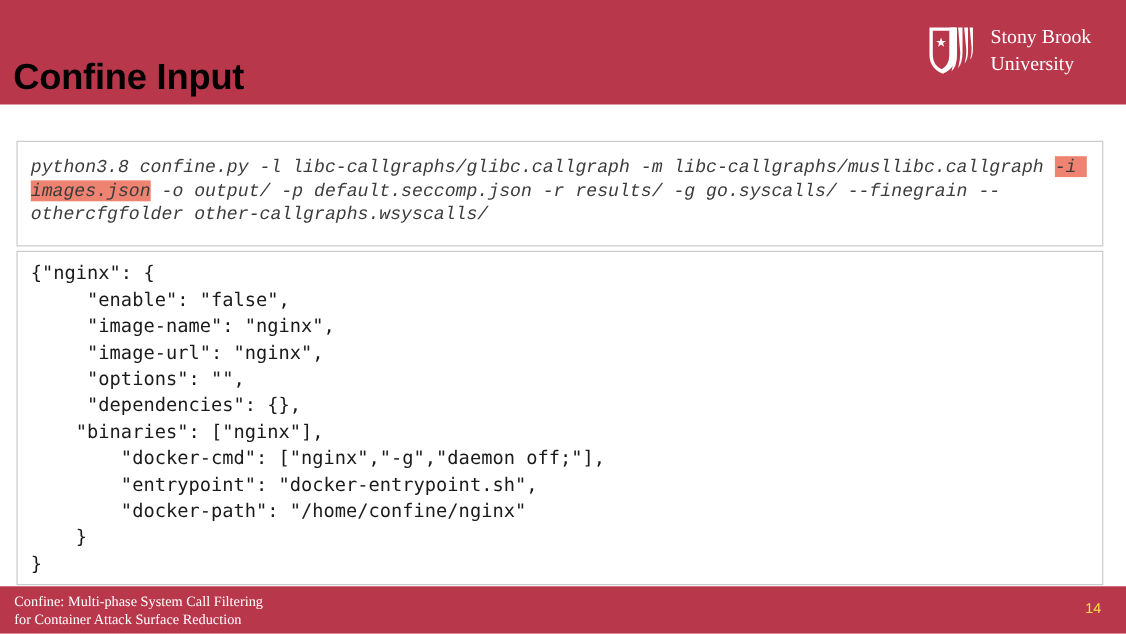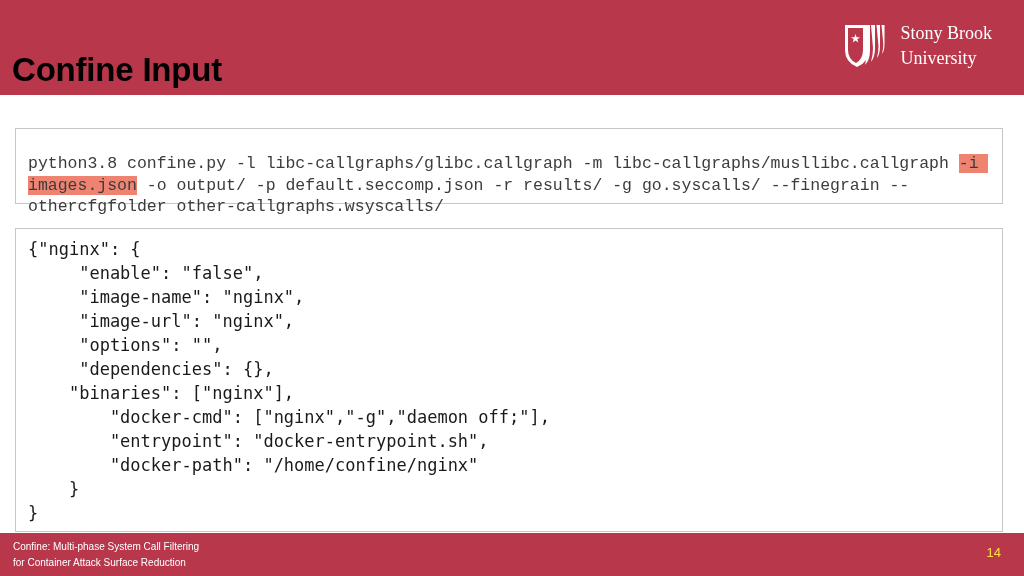--- a/index.html
+++ b/index.html
@@ -63,22 +63,23 @@
   .code-box {
     position: absolute;
     box-sizing: border-box;
     background: #ffffff;
     border: 1px solid #c6c6c6;
   }
   .command-box {
     left: 15px;
     top: 128px;
     width: 988px;
-    height: 76px;
-    padding: 24px 10px 6px 12px;
+    height: 96px;
+    padding: 12px 10px 6px 12px;
+    font-style: italic;
   }
   .command-text {
     font-family: "Liberation Mono", monospace;
     font-size: 16.5px;
     line-height: 21.5px;
     color: #3c3c3c;
     white-space: pre-wrap;
     word-break: break-word;
     margin: 0;
   }
@@ -110,22 +111,23 @@
     bottom: 0;
     width: 1024px;
     height: 43px;
     background: #b8374b;
   }
   .footer-text {
     position: absolute;
     left: 13px;
     top: 6px;
     color: #ffffff;
-    font-size: 10px;
+    font-size: 13px;
     line-height: 15.5px;
+    font-family: Liberation Serif, serif;
   }
   .footer-text .line2 { display: block; }
   .page-number {
     position: absolute;
     right: 23px;
     top: 12px;
     color: #fde047;
     font-size: 13px;
   }
 </style>

